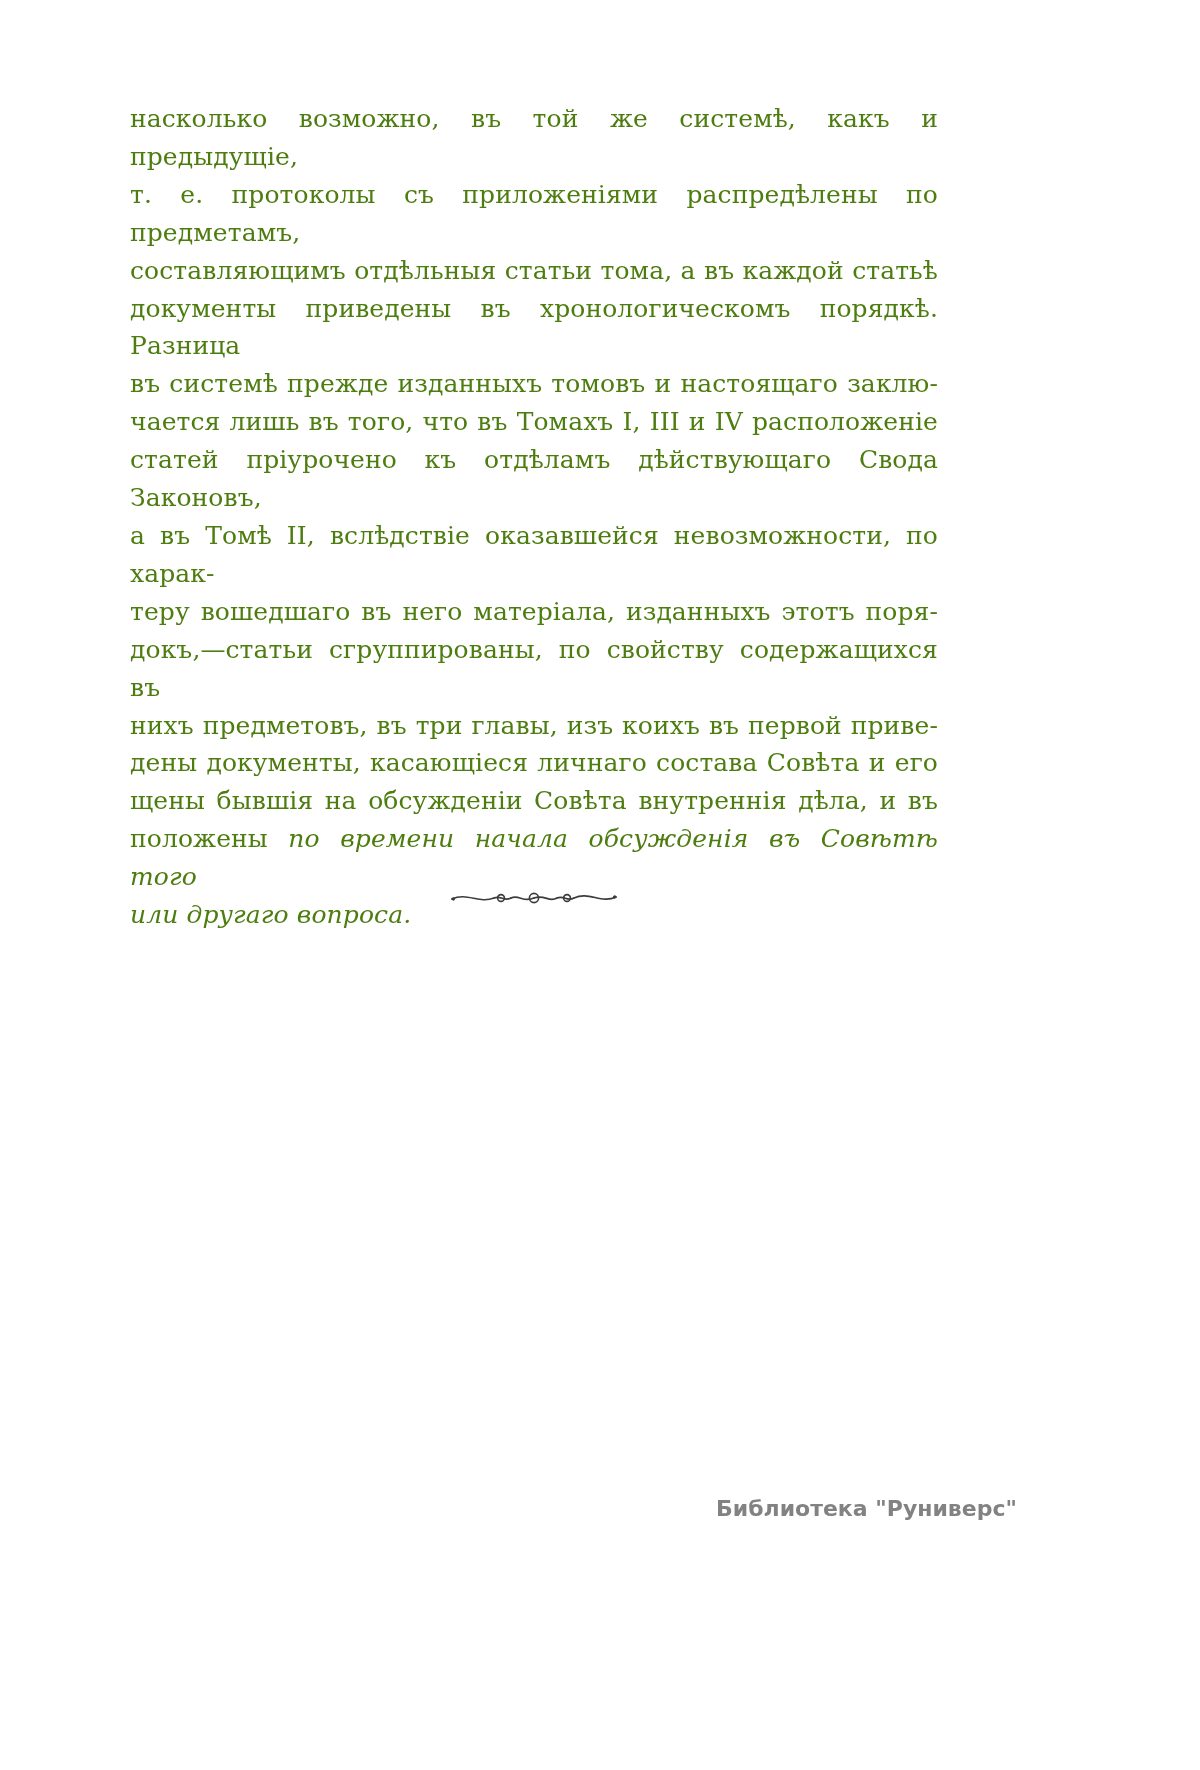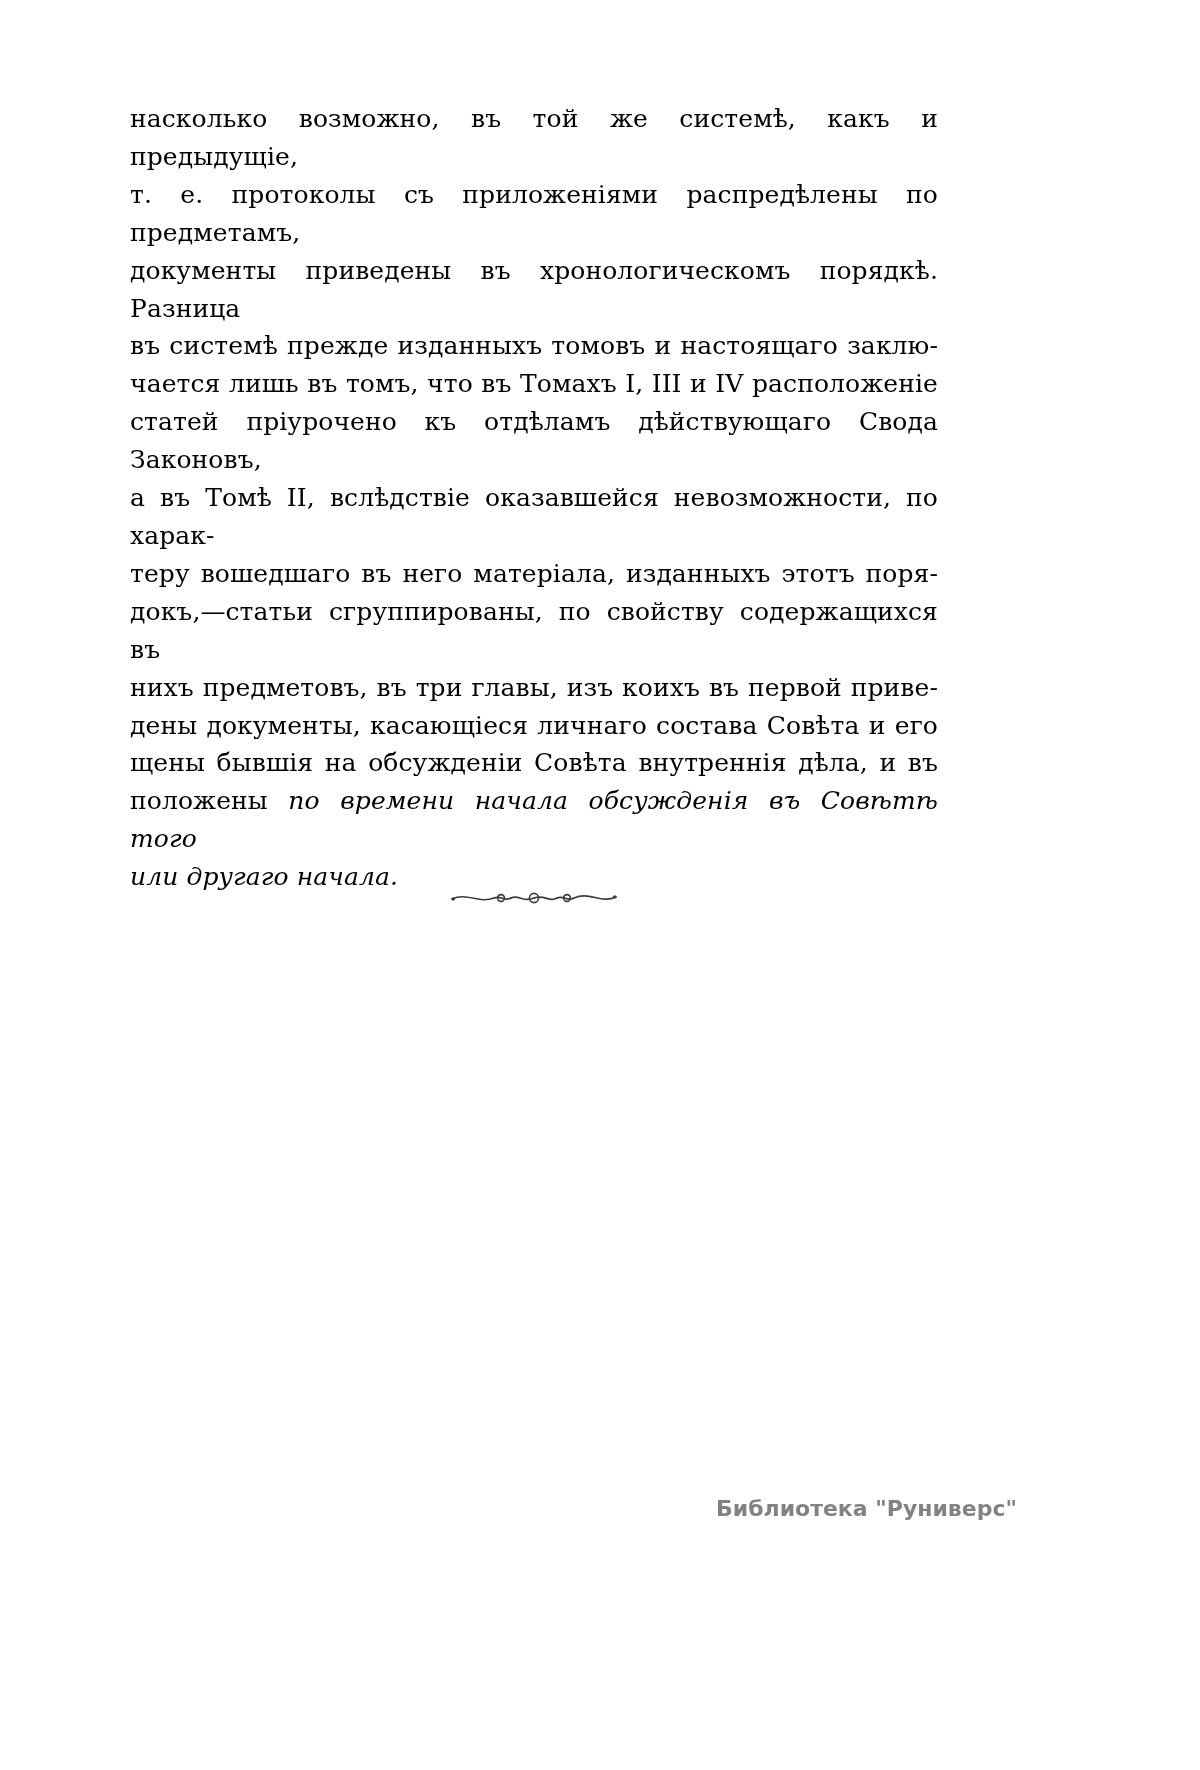--- a/index.html
+++ b/index.html
@@ -17,21 +17,21 @@
   .page {
     position: absolute;
     inset: 0;
     background: #ffffff;
   }
   .text-block {
     position: absolute;
     left: 130px;
     top: 100px;
     width: 808px;
-    color: #000000;
+    color: #4d7c0f;
   }
   .line {
     font-size: 25px;
     line-height: 37.9px;
     text-align: justify;
     text-align-last: justify;
     letter-spacing: 0.1px;
   }
   .line.last {
     text-align-last: left;
@@ -62,32 +62,33 @@
   }
 </style>
 </head>
 <body>
 
 <div class="page">
 
   <div class="text-block">
       <div class="line"><span>насколько возможно, въ той же системѣ, какъ и предыдущіе,</span></div>
       <div class="line"><span>т. е. протоколы съ приложеніями распредѣлены по предметамъ,</span></div>
+      <div class="line"><span>составляющимъ отдѣльныя статьи тома, а въ каждой статьѣ</span></div>
       <div class="line"><span>документы приведены въ хронологическомъ порядкѣ. Разница</span></div>
       <div class="line"><span>въ системѣ прежде изданныхъ томовъ и настоящаго заклю-</span></div>
-      <div class="line"><span>чается лишь въ томъ, что въ Томахъ I, III и IV расположеніе</span></div>
+      <div class="line"><span>чается лишь въ того, что въ Томахъ I, III и IV расположеніе</span></div>
       <div class="line"><span>статей пріурочено къ отдѣламъ дѣйствующаго Свода Законовъ,</span></div>
       <div class="line"><span>а въ Томѣ II, вслѣдствіе оказавшейся невозможности, по харак-</span></div>
       <div class="line"><span>теру вошедшаго въ него матеріала, изданныхъ этотъ поря-</span></div>
       <div class="line"><span>докъ,—статьи сгруппированы, по свойству содержащихся въ</span></div>
       <div class="line"><span>нихъ предметовъ, въ три главы, изъ коихъ въ первой приве-</span></div>
       <div class="line"><span>дены документы, касающіеся личнаго состава Совѣта и его</span></div>
       <div class="line"><span>щены бывшія на обсужденіи Совѣта внутреннія дѣла, и въ</span></div>
       <div class="line"><span>положены </span><span class="italic">по времени начала обсужденія въ Совѣтѣ того</span></div>
-      <div class="line last"><span class="italic">или другаго начала.</span></div>
+      <div class="line last"><span class="italic">или другаго вопроса.</span></div>
     </div>
 
   <div class="ornament-row">
     <svg width="170" height="26" viewBox="0 0 170 26" aria-hidden="true">
       <g stroke="#3c3c3c" fill="none" stroke-width="1.6" stroke-linecap="round">
         <path d="M3 14 C18 7, 30 19, 45 13"></path>
         <path d="M45 13 C52 10, 55 17, 62 13"></path>
         <path d="M62 13 C70 9, 74 18, 85 13"></path>
         <path d="M85 13 C96 9, 100 18, 108 13"></path>
         <path d="M108 13 C115 10, 118 17, 125 13"></path>

